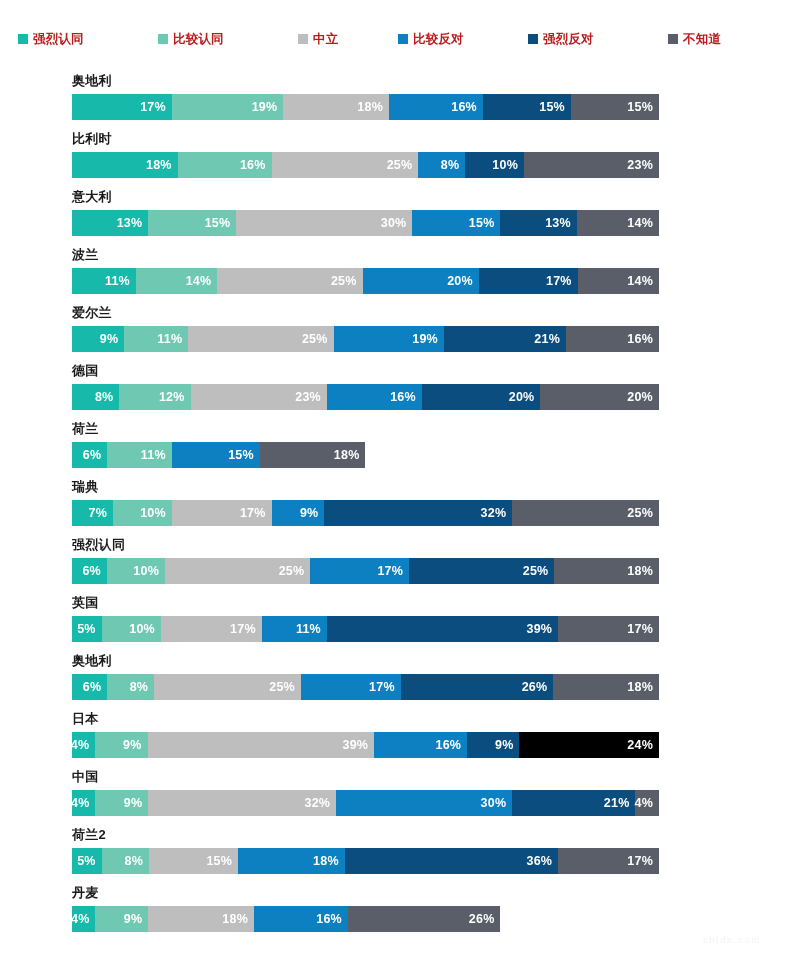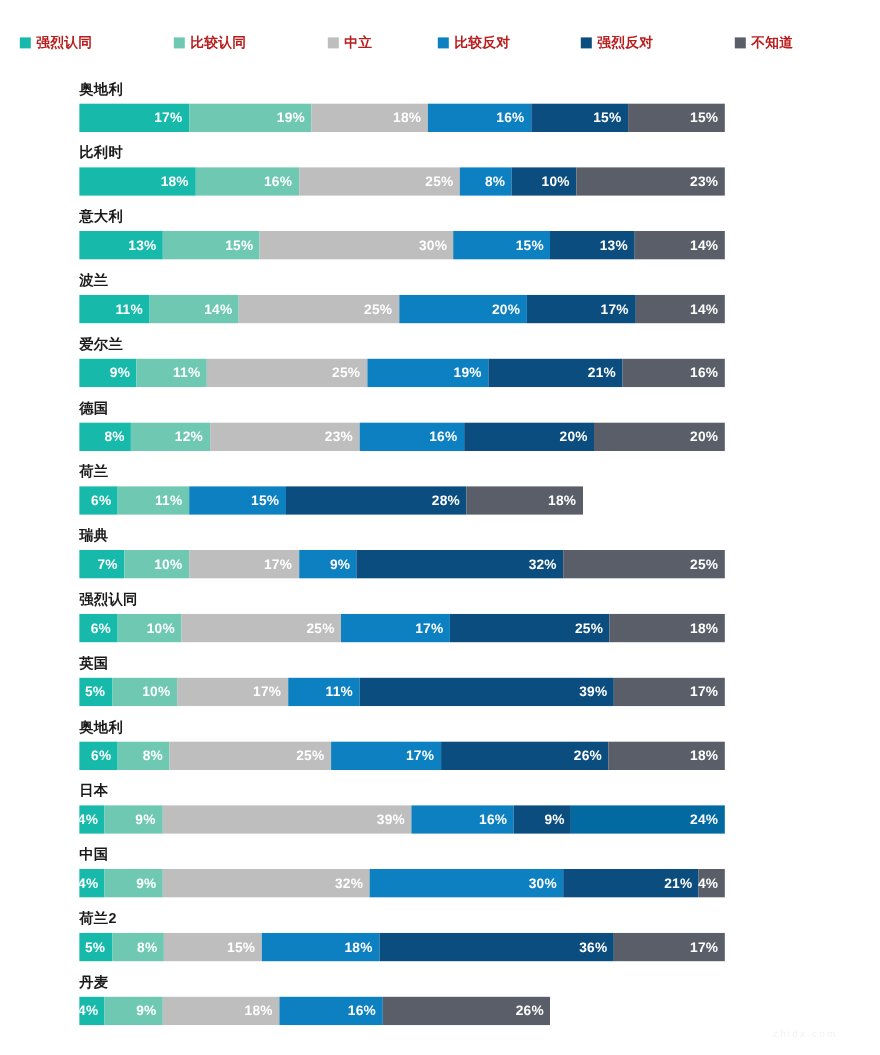--- a/index.html
+++ b/index.html
@@ -315,23 +315,20 @@
         <div class="bar">
           <div class="seg" title="强烈认同" style="background: rgb(23, 186, 170); flex: 0 0 6%;">
             <span class="seg-label">6%</span>
           </div>
           <div class="seg" title="比较认同" style="background: rgb(111, 201, 178); flex: 0 0 11%;">
             <span class="seg-label">11%</span>
           </div>
           <div class="seg" title="比较反对" style="background: rgb(12, 128, 192); flex: 0 0 15%;">
             <span class="seg-label">15%</span>
           </div>
-          <div class="seg" title="强烈反对" style="background: rgb(11, 77, 126); flex: 0 0 28%;">
-            <span class="seg-label">28%</span>
-          </div>
           <div class="seg" title="不知道" style="background: rgb(90, 94, 104); flex: 0 0 18%;">
             <span class="seg-label">18%</span>
           </div>
         </div>
       </div>
       <div class="row">
         <div class="row-label">瑞典</div>
         <div class="bar">
           <div class="seg" title="强烈认同" style="background: rgb(23, 186, 170); flex: 0 0 7%;">
             <span class="seg-label">7%</span>
@@ -433,21 +430,21 @@
           </div>
           <div class="seg neutral" title="中立" style="background: rgb(190, 190, 190); flex: 0 0 38.6139%;">
             <span class="seg-label">39%</span>
           </div>
           <div class="seg" title="比较反对" style="background: rgb(12, 128, 192); flex: 0 0 15.8416%;">
             <span class="seg-label">16%</span>
           </div>
           <div class="seg" title="强烈反对" style="background: rgb(11, 77, 126); flex: 0 0 8.91089%;">
             <span class="seg-label">9%</span>
           </div>
-          <div class="seg" title="不知道" style="background: #0369a1; flex: 0 0 23.7624%;">
+          <div class="seg" title="不知道" style="background: #000000; flex: 0 0 23.7624%;">
             <span class="seg-label">24%</span>
           </div>
         </div>
       </div>
       <div class="row">
         <div class="row-label">中国</div>
         <div class="bar">
           <div class="seg" title="强烈认同" style="background: rgb(23, 186, 170); flex: 0 0 4%;">
             <span class="seg-label">4%</span>
           </div>

